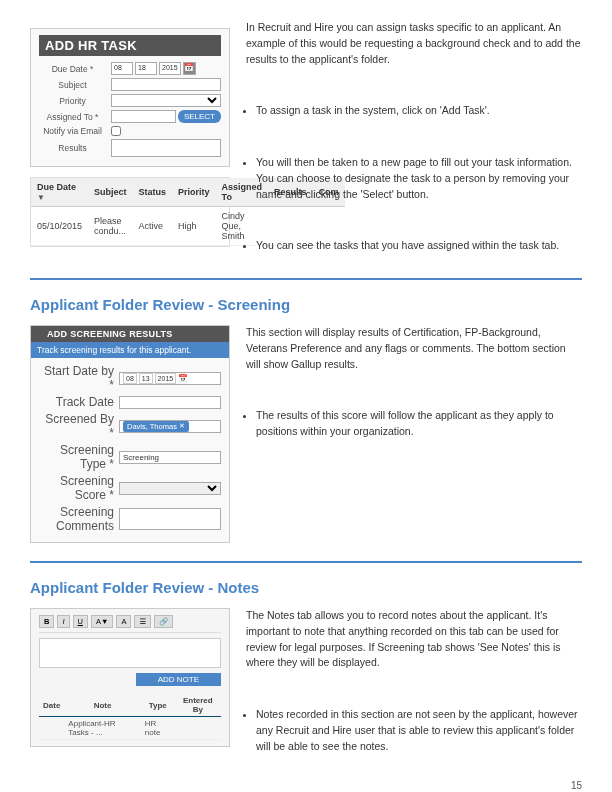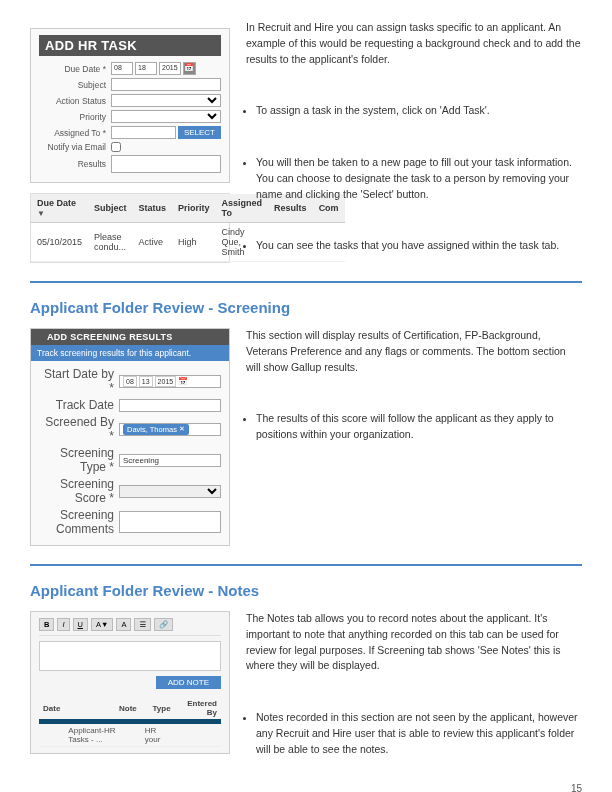--- a/index.html
+++ b/index.html
@@ -94,21 +94,21 @@
     }
 
     .mock-form-row {
       display: flex;
       align-items: center;
       margin-bottom: 3px;
     }
 
     .mock-form-label {
       width: 72px;
-      text-align: right;
+      text-align: center;
       padding-right: 5px;
       color: #555;
       font-size: 8.5px;
     }
 
     .mock-form-input {
       flex: 1;
       height: 13px;
       background: #fff;
       border: 1px solid #aaa;
@@ -295,38 +295,38 @@
     }
 
     .mock-notes-table {
       width: 100%;
       border-collapse: collapse;
       margin-top: 4px;
       font-size: 8px;
     }
 
     .mock-notes-table thead th {
-      border-bottom: 5px solid #0c4a6e;
+      border-bottom: 1px solid #0c4a6e;
       padding: 2px 4px;
-      text-align: right;
+      text-align: center;
       color: #444;
       font-weight: bold;
     }
 
     .mock-notes-table tbody td {
       padding: 2px 4px;
       color: #555;
       border-bottom: 1px solid #eee;
     }
 
     .add-note-btn {
       background: #4a86c8;
       color: #fff;
       font-size: 8px;
-      padding: 2px 12px;
+      padding: 2px 22px;
       border: none;
       float: right;
       margin-bottom: 4px;
     }
 
     
     .page-number {
       text-align: right;
       font-size: 10px;
       color: #555;
@@ -359,34 +359,30 @@
             <span style="font-size:7px;border:1px solid #aaa;padding:1px 2px;background:#fff;">2015</span>
             <span class="cal-icon" style="font-size:8px;cursor:pointer;">📅</span>
           </div>
         </div>
 
         <div class="mock-form-row">
           <span class="mock-form-label">Subject</span>
           <div class="mock-form-input"></div>
         </div>
 
-        <div class="mock-form-row">
-          <span class="mock-form-label">Action Status</span>
-          <select class="mock-select"></select>
-        </div>
 
         <div class="mock-form-row">
           <span class="mock-form-label">Priority</span>
           <select class="mock-select"></select>
         </div>
 
         <div class="mock-form-row">
           <span class="mock-form-label">Assigned To *</span>
           <div class="mock-form-input"></div>
-          <button class="mock-submit-btn" style="margin-left:2px;">SELECT</button>
+          <button class="mock-submit-btn" style="margin-left:2px;border-radius:6px;">SELECT</button>
         </div>
 
         <div class="mock-form-row">
           <span class="mock-form-label">Notify via Email</span>
           <input type="checkbox" style="width: 10px; height: 10px;">
         </div>
 
         <div class="mock-form-row">
           <span class="mock-form-label">Results</span>
           <div class="mock-form-input" style="height:18px;"></div>
@@ -532,21 +528,21 @@
               <th>Date</th>
               <th>Note</th>
               <th>Type</th>
               <th>Entered By</th>
             </tr>
           </thead>
           <tbody>
             <tr>
               <td></td>
               <td>Applicant-HR Tasks - ...</td>
-              <td>HR your</td>
+              <td>HR note</td>
               <td></td>
             </tr>
           </tbody>
         </table>
       </div>
     </div>
 
     <div class="description-box">
       <p>The Notes tab allows you to record notes about the applicant.  It's important to note that anything recorded on this tab can be used for review for legal purposes.  If Screening tab shows 'See Notes' this is where they will be displayed.</p>
       <ul>

